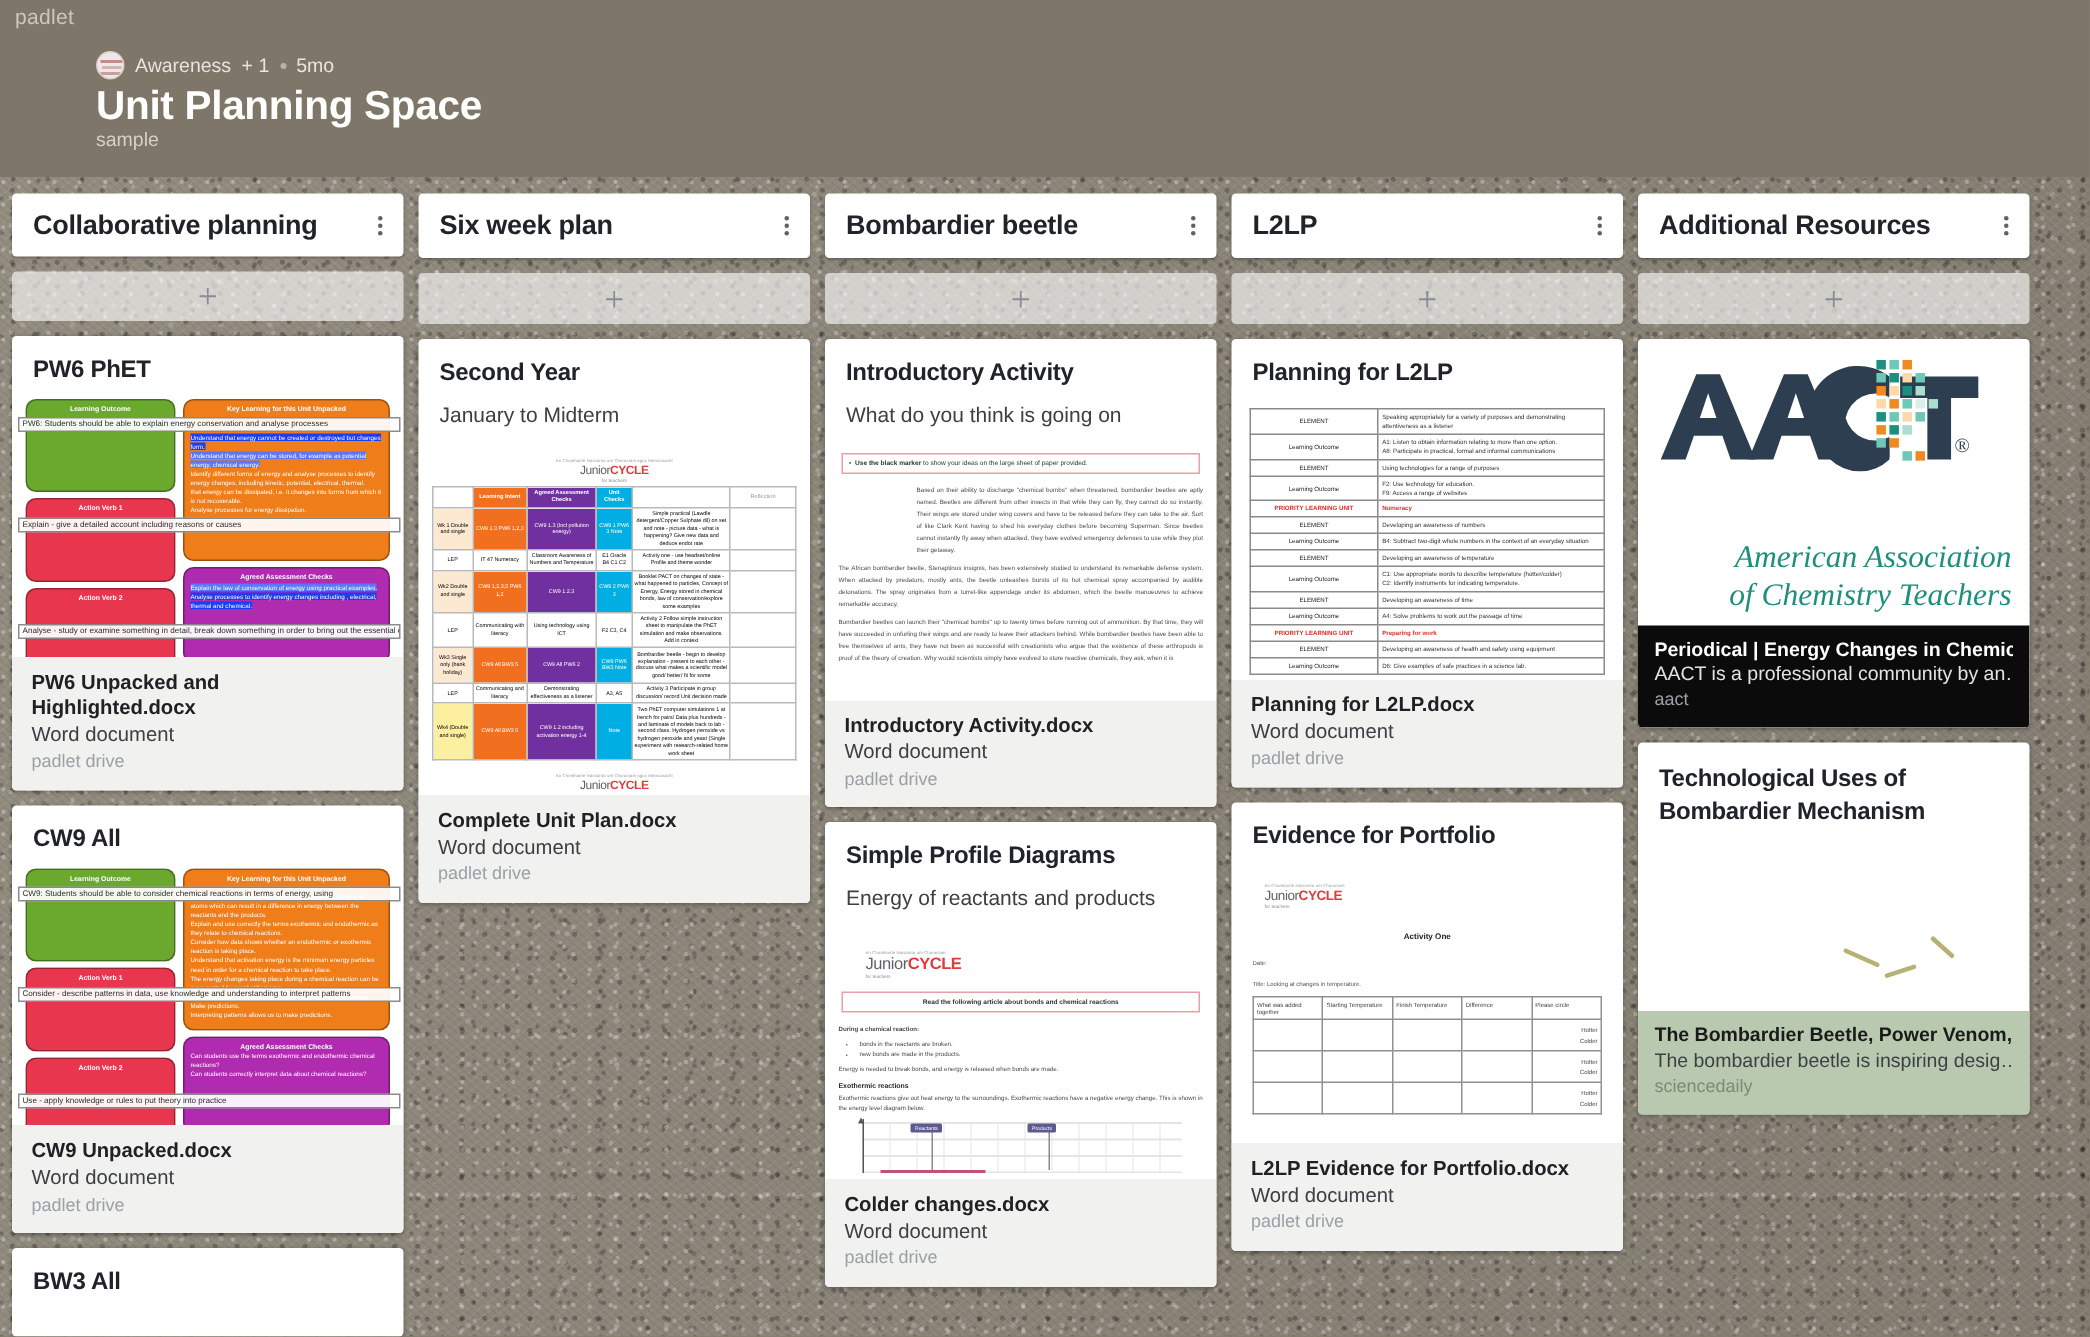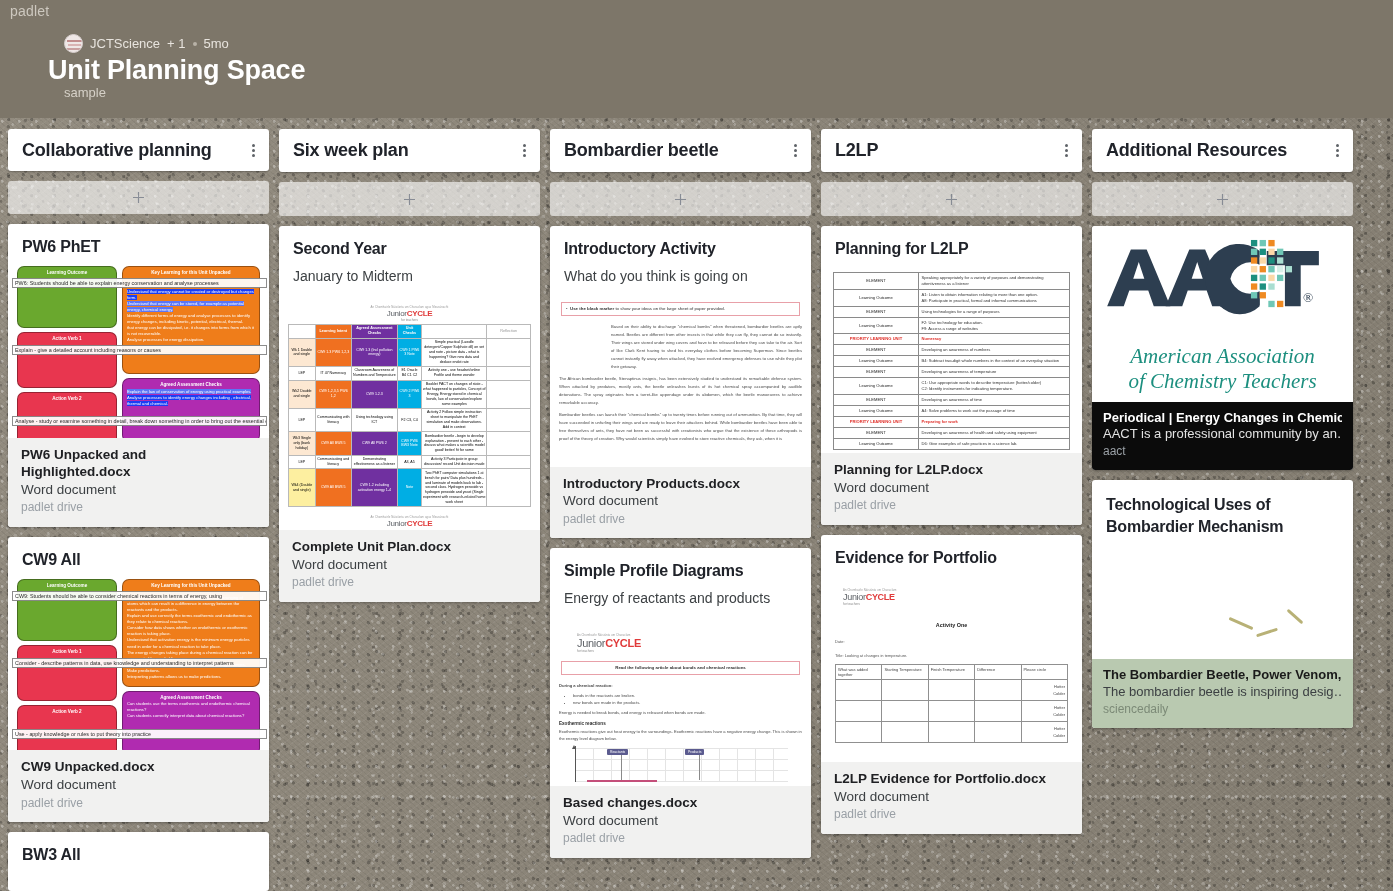--- a/index.html
+++ b/index.html
@@ -55,21 +55,21 @@
   }
   #avatar i { position:absolute; display:block; }
   #avatar .b1 { left:2px; top:5px; width:15px; height:2px; background:#c28d8d; }
   #avatar .b2 { left:3px; top:9px; width:13px; height:2px; background:#d9b3b3; }
   #avatar .b3 { left:2px; top:13px; width:15px; height:2px; background:#c9a0a0; }
   #author { font-size:13px; color:#e8e4de; }
   #plus  { font-size:13px; color:#e8e4de; }
   #dot   { width:4px; height:4px; border-radius:50%; background:#b8b2a7; }
   #age   { font-size:13px; color:#e8e4de; }
   #title {
-    position:absolute; left:48px; top:55px;
+    position:absolute; left:64px; top:55px;
     font-size:27px; font-weight:bold; color:#ffffff; letter-spacing:-.2px;
   }
   #subtitle {
     position:absolute; left:64px; top:85px;
     font-size:13px; color:#d6d1c8;
   }
 
   
   #board {
     position:absolute; left:0; top:118px; width:1393px; height:773px;
@@ -210,21 +210,21 @@
 <div id="wall"></div>
 
 <div id="topbar">
   <div id="brand">padlet</div>
   <div id="meta">
     <div id="avatar">
         <i class="b1"></i>
         <i class="b2"></i>
         <i class="b3"></i>
       </div>
-    <span id="author">JCTScience</span>
+    <span id="author">Awareness</span>
     <span id="plus">+ 1</span>
     <span id="dot"></span>
     <span id="age">5mo</span>
   </div>
   <div id="title">Unit Planning Space</div>
   <div id="subtitle">sample</div>
 </div>
 
 <div id="board">
 
@@ -464,21 +464,21 @@
         <div class="redbox">
           <div class="bul">•&nbsp; <b>Use the black marker</b><span> to show your ideas on the large sheet of paper provided.</span></div>
         </div>
         <div class="art">
           <p class="indent">Based on their ability to discharge "chemical bombs" when threatened, bombardier beetles are aptly named.  Beetles are different from other insects in that while they can fly, they cannot do so instantly.  Their wings are stored under wing covers and have to be released before they can take to the air.  Sort of like Clark Kent having to shed his everyday clothes before becoming Superman.  Since beetles cannot instantly fly away when attacked, they have evolved emergency defenses to use while they plot their getaway.</p>
           <p>The African bombardier beetle, Stenaptinus insignis, has been extensively studied to understand its remarkable defense system.  When attacked by predators, mostly ants, the beetle unleashes bursts of its hot chemical spray accompanied by audible detonations.  The spray originates from a turret-like appendage under its abdomen, which the beetle manoeuvres to achieve remarkable accuracy.</p>
           <p>Bombardier beetles can launch their "chemical bombs" up to twenty times before running out of ammunition.  By that time, they will have succeeded in unfurling their wings and are ready to leave their attackers behind.  While bombardier beetles have been able to free themselves of ants, they have not been as successful with creationists who argue that the existence of these arthropods is proof of the theory of creation.  Why would scientists simply have evolved to store reactive chemicals, they ask, when it is</p>
         </div>
       </div>
       <div class="attach-foot">
-        <div class="fname">Introductory Products.docx</div>
+        <div class="fname">Introductory Activity.docx</div>
         <div class="ftype">Word document</div>
         <div class="fsrc">padlet drive</div>
       </div>
     </div>
 
     <div class="card">
       <div class="card-subject">Simple Profile Diagrams</div>
       <div class="card-body-txt">Energy of reactants and products</div>
       <div class="doc ec" style="height:178px;padding-top:22px;">
         <div class="jc-logo" style="text-align:left;padding-left:18px">
@@ -502,21 +502,21 @@
             <div class="axis"></div>
             <div class="arrow"></div>
           <div class="stem" style="left:62px;top:8px;height:26px"></div>
           <div class="stem" style="left:140px;top:8px;height:26px"></div>
           <div class="lvl" style="left:28px;width:70px;top:34px"></div>
           <div class="tag" style="left:48px;top:3px">Reactants</div>
           <div class="tag" style="left:126px;top:3px">Products</div>
         </div>
       </div>
       <div class="attach-foot">
-        <div class="fname">Based changes.docx</div>
+        <div class="fname">Colder changes.docx</div>
         <div class="ftype">Word document</div>
         <div class="fsrc">padlet drive</div>
       </div>
     </div>
   </div>
 
   <div class="column">
     <div class="col-head">
       <h2>L2LP</h2>
       <div class="kebab">
@@ -715,21 +715,21 @@
             <rect x="186" y="57" width="8" height="8" fill="#ef8a22"></rect>
             <rect x="197" y="57" width="8" height="8" fill="#1c8f7f"></rect>
             <rect x="208" y="57" width="8" height="8" fill="#a9ded1"></rect>
             <rect x="186" y="68" width="8" height="8" fill="#6fc7b6"></rect>
             <rect x="197" y="68" width="8" height="8" fill="#ef8a22"></rect>
             <rect x="208" y="79" width="8" height="8" fill="#6fc7b6"></rect>
             <rect x="219" y="79" width="8" height="8" fill="#ef8a22"></rect>
           </g>
           <text x="252" y="80" font-family="'Liberation Serif',serif" font-size="17" fill="#2d3e50">®</text>
         </svg>
-        <div style="text-align:center;font-family:'Liberation Serif',serif;font-style:italic;color:#1c8f7f;font-size:21px;line-height:1.18;margin-top:6px;">
+        <div style="text-align:right;font-family:'Liberation Serif',serif;font-style:italic;color:#1c8f7f;font-size:21px;line-height:1.18;margin-top:20px;">
           <div>American Association</div>
           <div>of Chemistry Teachers</div>
         </div>
       </div>
       <div class="link-foot dark">
         <div class="lt">Periodical | Energy Changes in Chemical…</div>
         <div class="ld">AACT is a professional community by an…</div>
         <div class="ls">aact</div>
       </div>
     </div>

